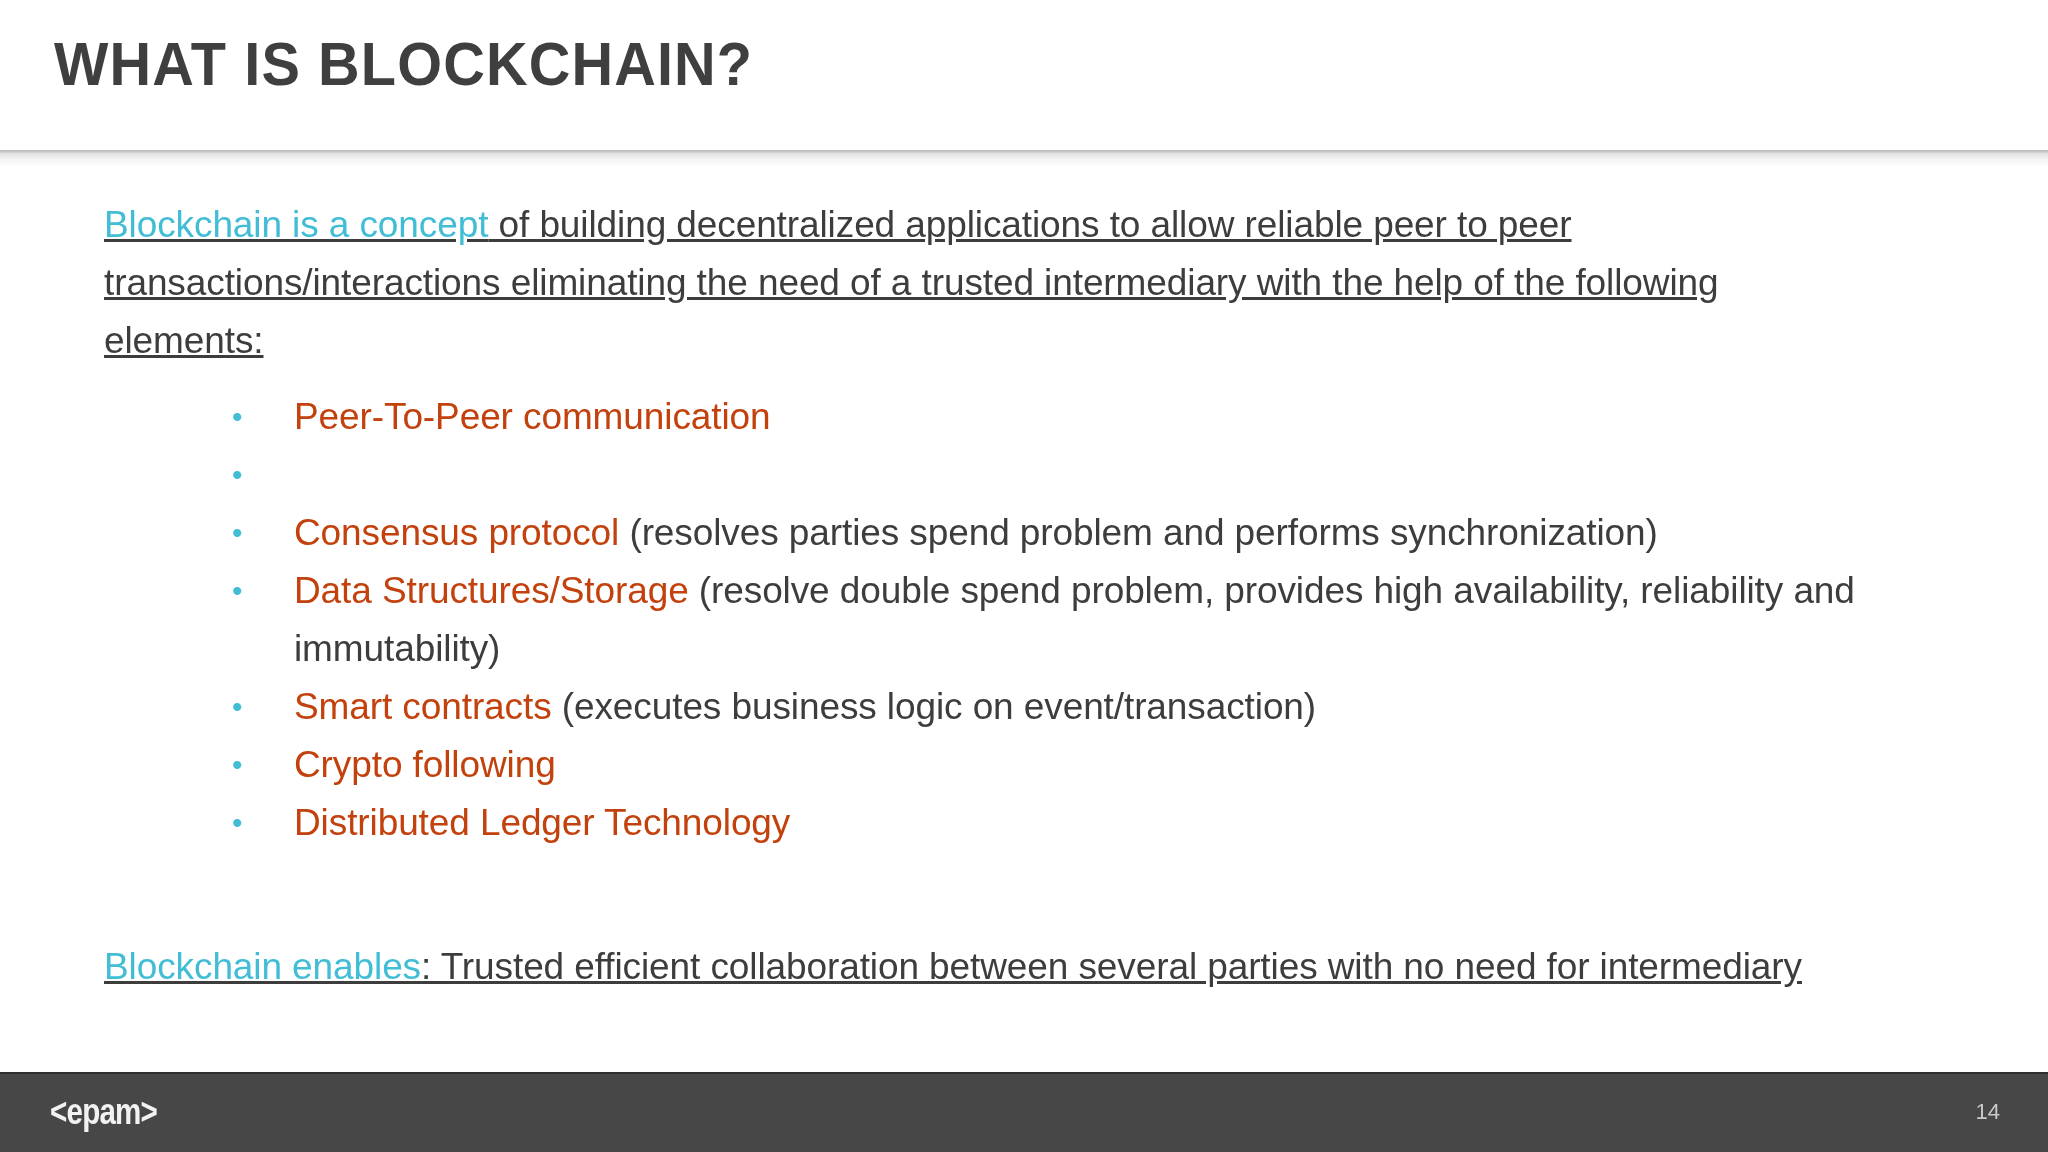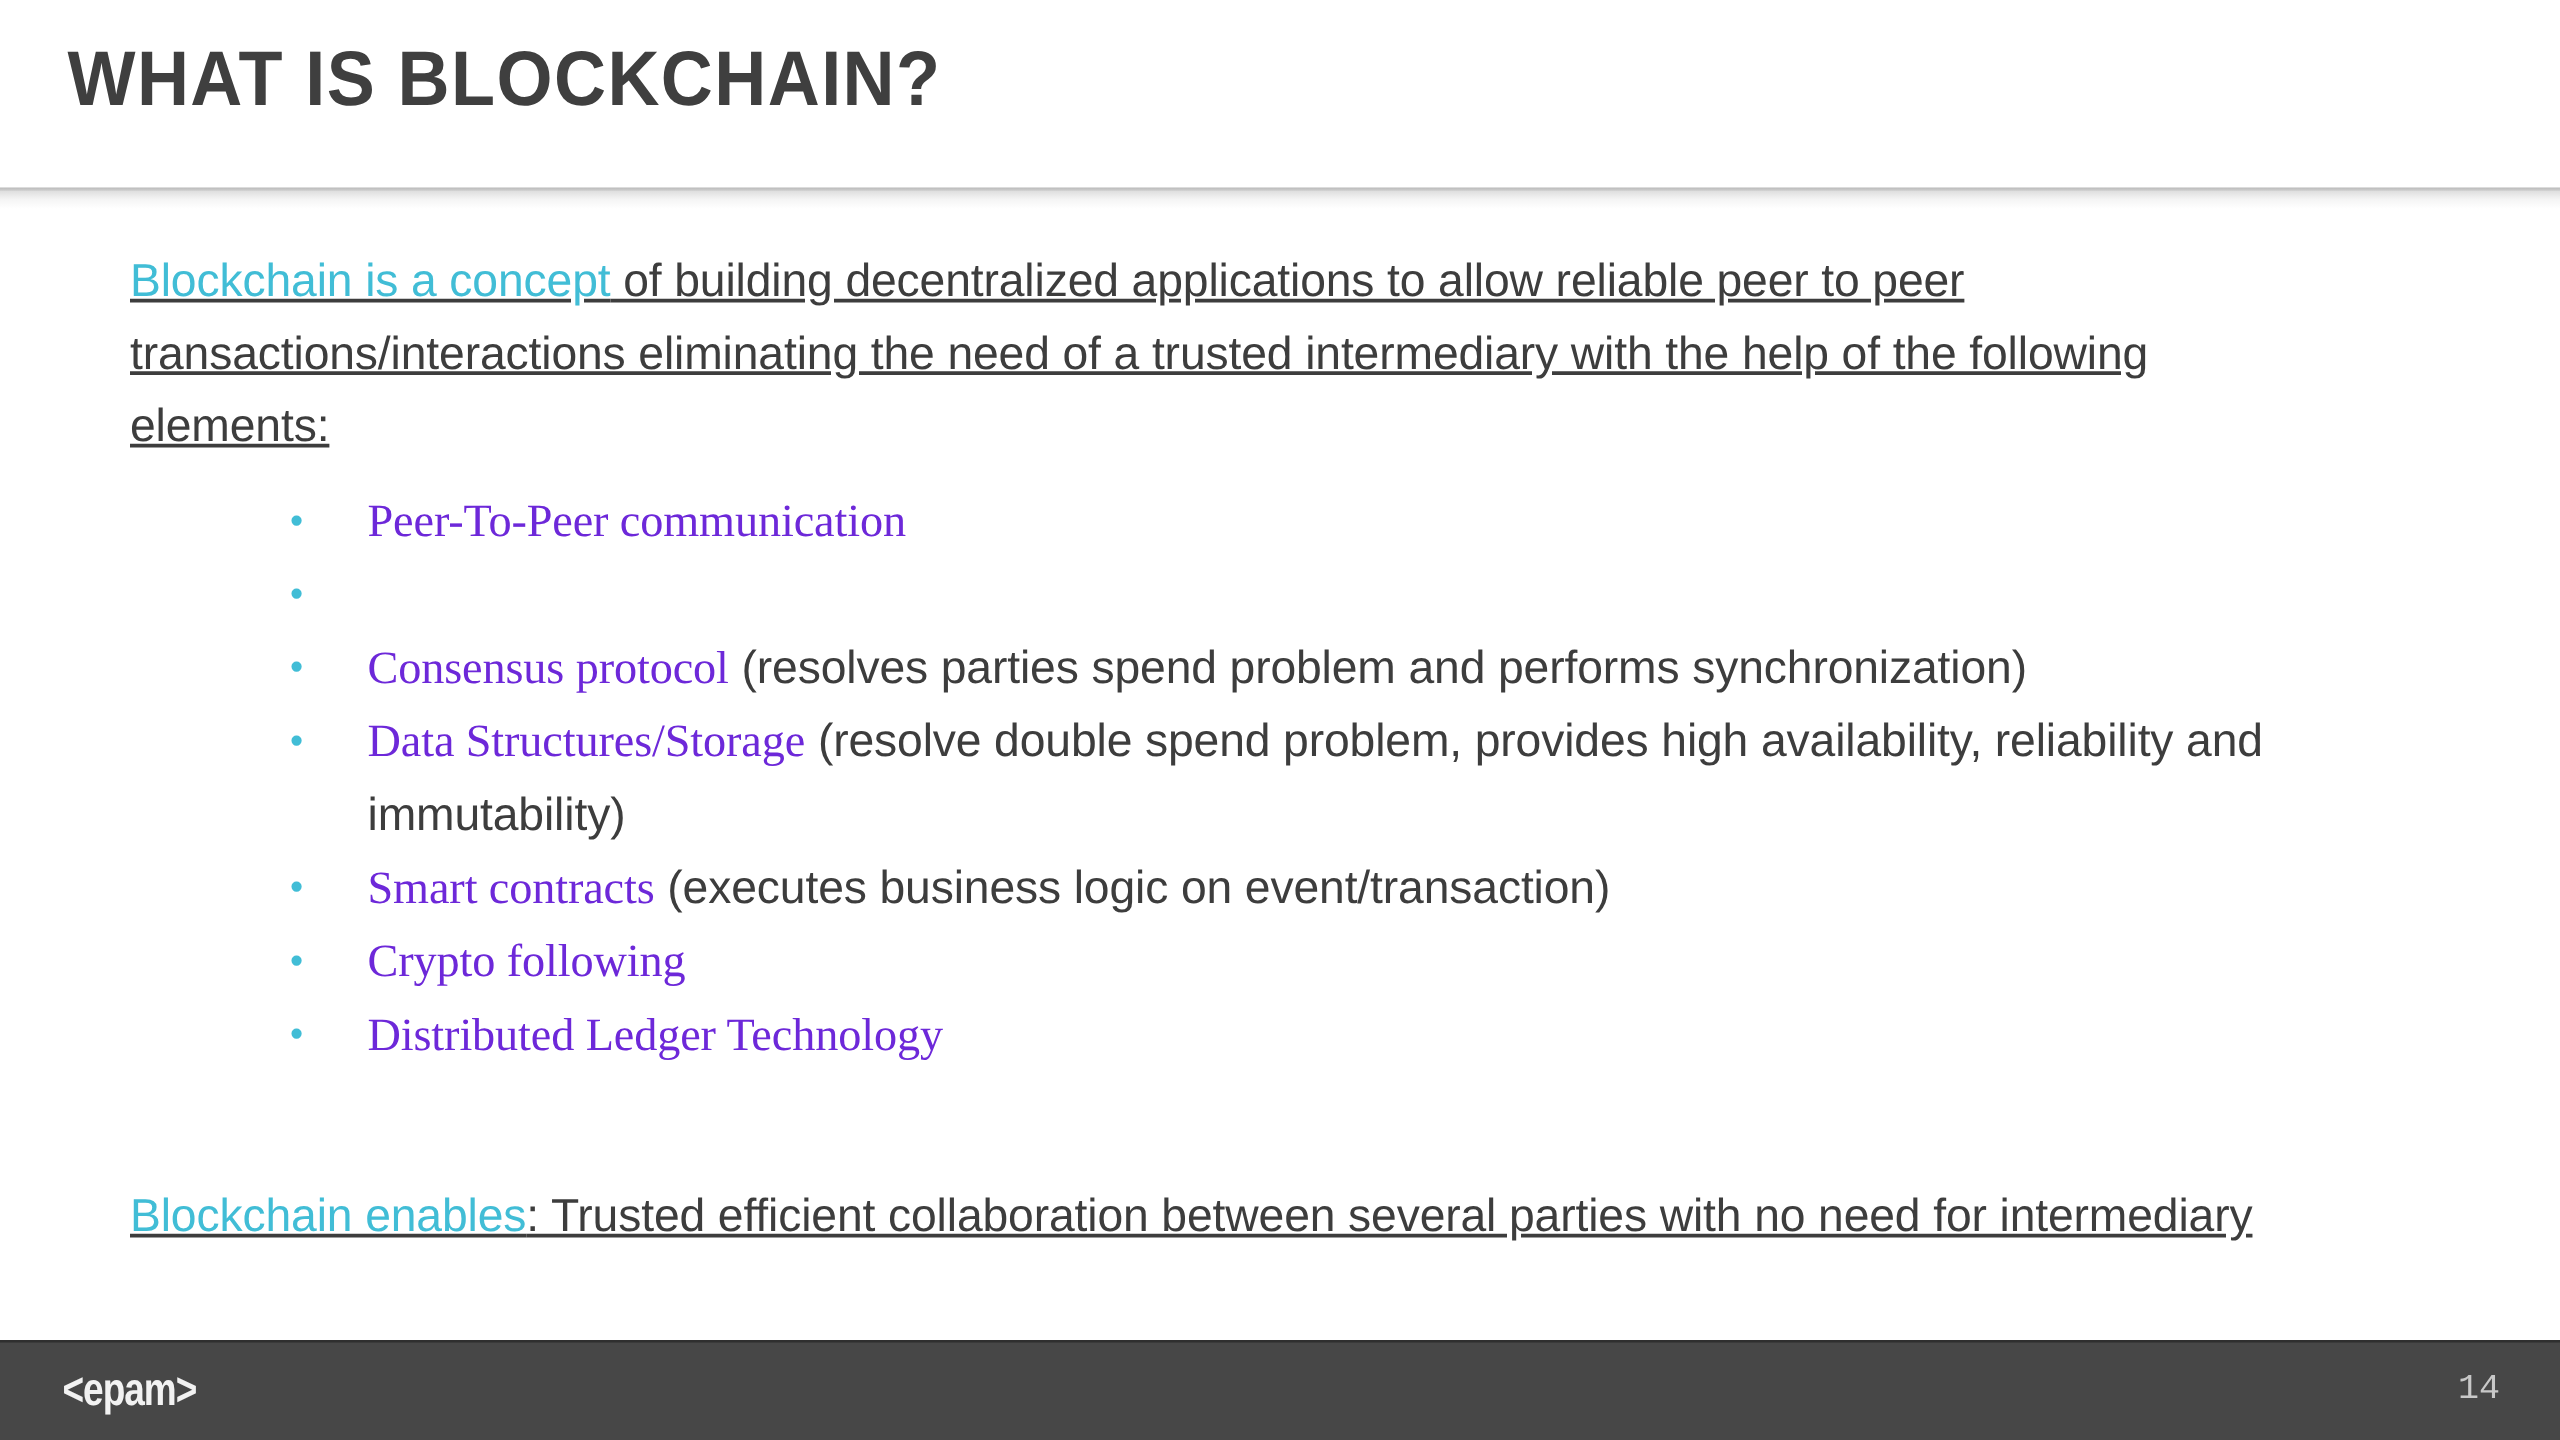--- a/index.html
+++ b/index.html
@@ -100,21 +100,21 @@
   .bullet .dot {
     position: absolute;
     left: 128px;
     top: 0;
     width: 20px;
     line-height: 58px;
     font-size: 30px;
     color: #41bdd6;
     text-align: left;
   }
-  .bullet .accent { color: #6d28d9; font-family: Liberation Serif, serif; }
+  .bullet .accent { color: #c2410c; }
   .bullet .rest { color: #3d3d3d; }
 
   .spacer { height: 86px; }
 
   .para.closing { margin-top: 0; }
 
   
   .footer {
     position: absolute;
     left: 0;
@@ -142,22 +142,22 @@
     font-size: 37px;
     letter-spacing: -1px;
     color: #f2f2f2;
     white-space: nowrap;
   }
   .page-num {
     position: absolute;
     right: 48px;
     top: 50%;
     transform: translateY(-50%);
-    font-family: Liberation Mono, monospace;
-    font-size: 28px;
+    font-family: Liberation Sans, sans-serif;
+    font-size: 22px;
     color: #c8c8c8;
   }
 </style>
 </head>
 <body>
 
 <div class="slide">
 
   <div class="title-bar">
     <div class="slide-title">WHAT IS BLOCKCHAIN?</div>

